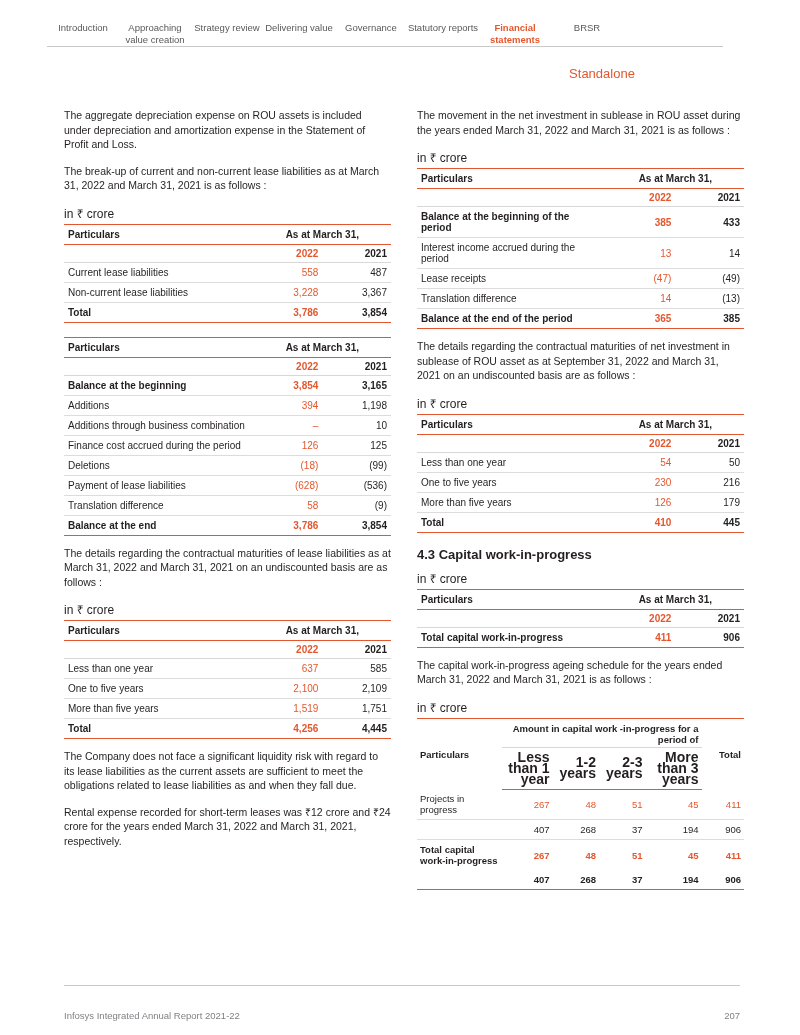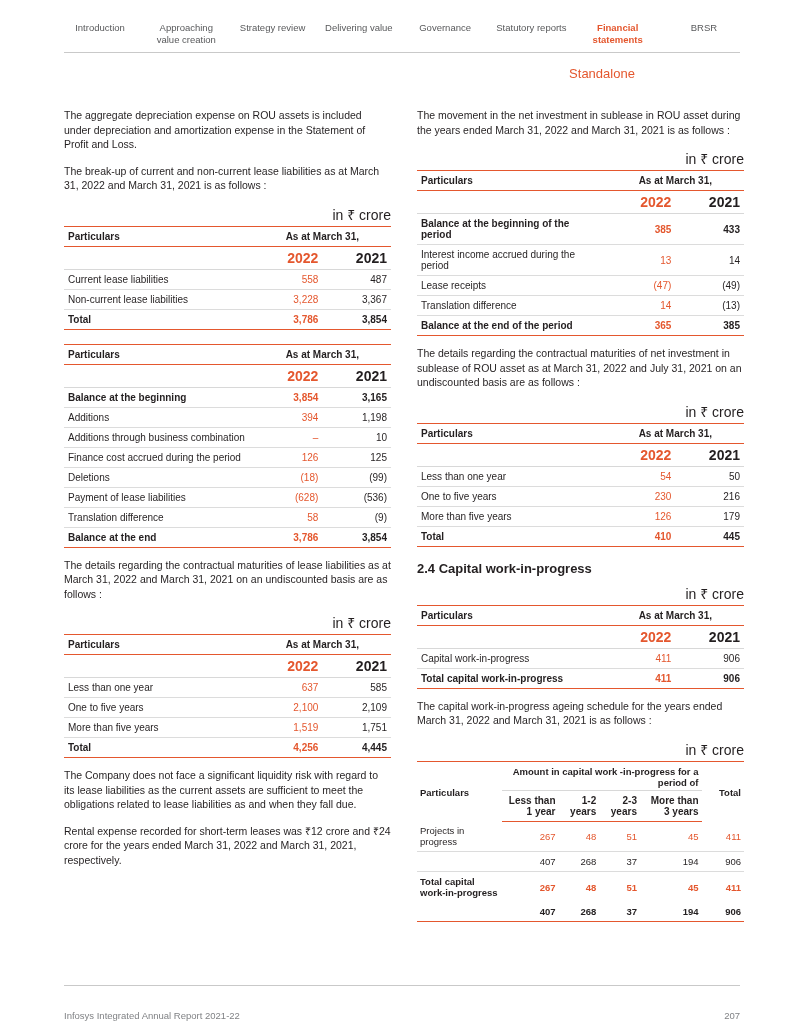--- a/index.html
+++ b/index.html
@@ -15,28 +15,26 @@
   .page {
     position: relative;
     width: 800px;
     height: 1035px;
     padding: 0;
   }
 
   
   .topnav {
     position: absolute;
-    left: 64px;
+    left: 47px;
     top: 22px;
     width: 676px;
     border-bottom: 1px solid #c9c9c9;
-    padding-bottom: 6px;
     display: flex;
     align-items: flex-start;
-    justify-content: space-between;
   }
   .navitem {
     font-size: 9.5px;
     line-height: 12px;
     color: #58595b;
     text-align: center;
     width: 72px;
   }
   .navitem.active { color: #e4572e; font-weight: bold; }
   .nav-sub {
@@ -66,22 +64,21 @@
   }
 
   h2.section {
     font-size: 13px;
     font-weight: bold;
     margin: 14px 0 8px 0;
     color: #231f20;
   }
 
   .units {
-    font-size: 14px;
-    text-align: right;
+    font-size: 12px;
     margin: 0 0 2px 0;
     color: #231f20;
   }
 
   table.tbl {
     width: 100%;
     border-collapse: collapse;
     font-size: 10px;
     margin: 0 0 10px 0;
   }
@@ -94,21 +91,21 @@
     text-align: left;
     border-top: 1.2px solid #e4572e;
     border-bottom: 1px solid #e4572e;
   }
   table.tbl thead th.ctr { text-align: center; }
   table.tbl tr.yearrow td {
     color: #e4572e;
     text-align: right;
     font-weight: bold;
     border-bottom: 1px solid #d8d8d8;
-    font-size: 14px;
+    font-size: 10px;
     padding-top: 3px;
     padding-bottom: 3px;
   }
   table.tbl tr.yearrow td.first { text-align: left; }
   table.tbl tr.yearrow td.y2021 { color: #231f20; }
   table.tbl tbody td {
     border-bottom: 1px solid #dcdcdc;
   }
   table.tbl td.num { text-align: right; }
   table.tbl td.num.cur { color: #e4572e; }
@@ -127,21 +124,21 @@
     border-top: 1.2px solid #e4572e;
     font-weight: bold;
     text-align: right;
     vertical-align: middle;
   }
   table.age thead th.left { text-align: left; }
   table.age thead tr.r1 th { padding-bottom: 2px; }
   table.age thead tr.r2 th {
     border-bottom: 1px solid #e4572e;
     font-weight: bold;
-    font-size: 10px;
+    font-size: 14px;
     line-height: 11px;
   }
   table.age thead tr.r1 th.sub { border-bottom: 1px solid #d8d8d8; }
   table.age tbody td { border-bottom: 1px solid #dcdcdc; }
   table.age td.num { text-align: right; }
   table.age td.cur { color: #e4572e; }
   table.age tr.totrow td { font-weight: bold; border-top: 1px solid #e4572e; border-bottom: none;}
   table.age tr.totrow2 td { font-weight: bold; border-bottom: 1.2px solid #e4572e; }
 
   
@@ -352,21 +349,21 @@
           <td class="num">(13)</td>
         </tr>
         <tr class="total">
           <td>Balance at the end of the period</td>
           <td class="num cur">365</td>
           <td class="num">385</td>
         </tr>
       </tbody>
     </table>
 
-    <p class="body">The details regarding the contractual maturities of net investment in sublease of ROU asset as at March 31, 2022 and July 31, 2021 on an undiscounted basis are as follows :</p>
+    <p class="body">The details regarding the contractual maturities of net investment in sublease of ROU asset as at September 31, 2022 and March 31, 2021 on an undiscounted basis are as follows :</p>
 
     <div class="units">in ₹ crore</div>
     <table class="tbl">
       <thead>
         <tr>
           <th style="width:58%">Particulars</th>
           <th class="ctr" colspan="2">As at March 31,</th>
         </tr>
       </thead>
       <tbody>
@@ -391,40 +388,35 @@
           <td class="num">179</td>
         </tr>
         <tr class="total">
           <td>Total</td>
           <td class="num cur">410</td>
           <td class="num">445</td>
         </tr>
       </tbody>
     </table>
 
-    <h2 class="section">2.4 Capital work-in-progress</h2>
+    <h2 class="section">4.3 Capital work-in-progress</h2>
 
     <div class="units">in ₹ crore</div>
     <table class="tbl">
       <thead>
         <tr>
           <th style="width:58%">Particulars</th>
           <th class="ctr" colspan="2">As at March 31,</th>
         </tr>
       </thead>
       <tbody>
         <tr class="yearrow">
           <td class="first"></td>
           <td>2022</td>
           <td class="y2021">2021</td>
-        </tr>
-        <tr>
-          <td>Capital work-in-progress</td>
-          <td class="num cur">411</td>
-          <td class="num">906</td>
         </tr>
         <tr class="total">
           <td>Total capital work-in-progress</td>
           <td class="num cur">411</td>
           <td class="num">906</td>
         </tr>
       </tbody>
     </table>
 
     <p class="body">The capital work-in-progress ageing schedule for the years ended March 31, 2022 and March 31, 2021 is as follows :</p>

